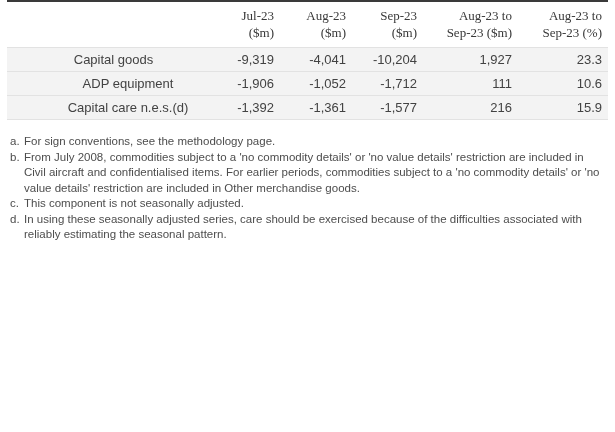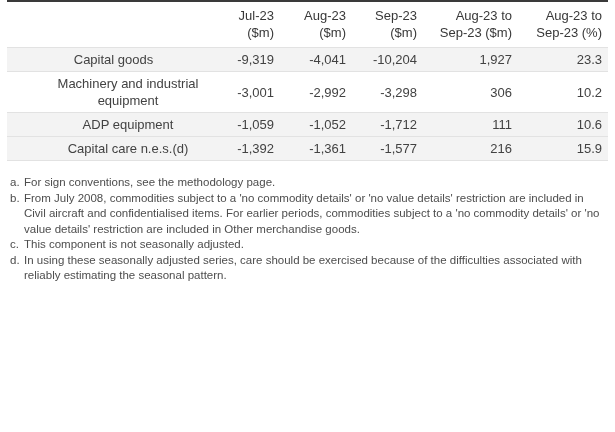--- a/index.html
+++ b/index.html
@@ -25,20 +25,21 @@
   col.c-m1 { width: 63px; }
   col.c-m2 { width: 72px; }
   col.c-m3 { width: 71px; }
   col.c-chg { width: 95px; }
   col.c-pct { width: 90px; }
 
   thead th {
     font-weight: 400; text-align: right; vertical-align: bottom;
     padding: 5px 6px 6px 0; line-height: 17px; color: #383838;
     border-bottom: 1px solid #e2e2e2;
+    font-family: Liberation Serif, serif;
   }
   thead th .hline { display: block; }
 
   tbody tr { border-bottom: 1px solid #e2e2e2; }
   tbody tr.shaded { background: #f3f3f3; }
   tbody td {
     padding: 3px 6px 3px 0; line-height: 17px;
     vertical-align: middle; text-align: right; color: #424242;
   }
   tbody td.label-cell { text-align: center; padding-left: 7px; padding-right: 4px; }
@@ -94,31 +95,23 @@
     </thead>
     <tbody>
       <tr class="shaded lvl0">
         <td class="label-cell">Capital goods</td>
         <td>-9,319</td>
         <td>-4,041</td>
         <td>-10,204</td>
         <td>1,927</td>
         <td>23.3</td>
       </tr>
-      <tr class="lvl1">
-        <td class="label-cell">Machinery and industrial equipment</td>
-        <td>-3,001</td>
-        <td>-2,992</td>
-        <td>-3,298</td>
-        <td>306</td>
-        <td>10.2</td>
-      </tr>
       <tr class="shaded lvl1">
         <td class="label-cell">ADP equipment</td>
-        <td>-1,059</td>
+        <td>-1,906</td>
         <td>-1,052</td>
         <td>-1,712</td>
         <td>111</td>
         <td>10.6</td>
       </tr>
       <tr class="shaded lvl1">
         <td class="label-cell">Capital care n.e.s.(d)</td>
         <td>-1,392</td>
         <td>-1,361</td>
         <td>-1,577</td>

